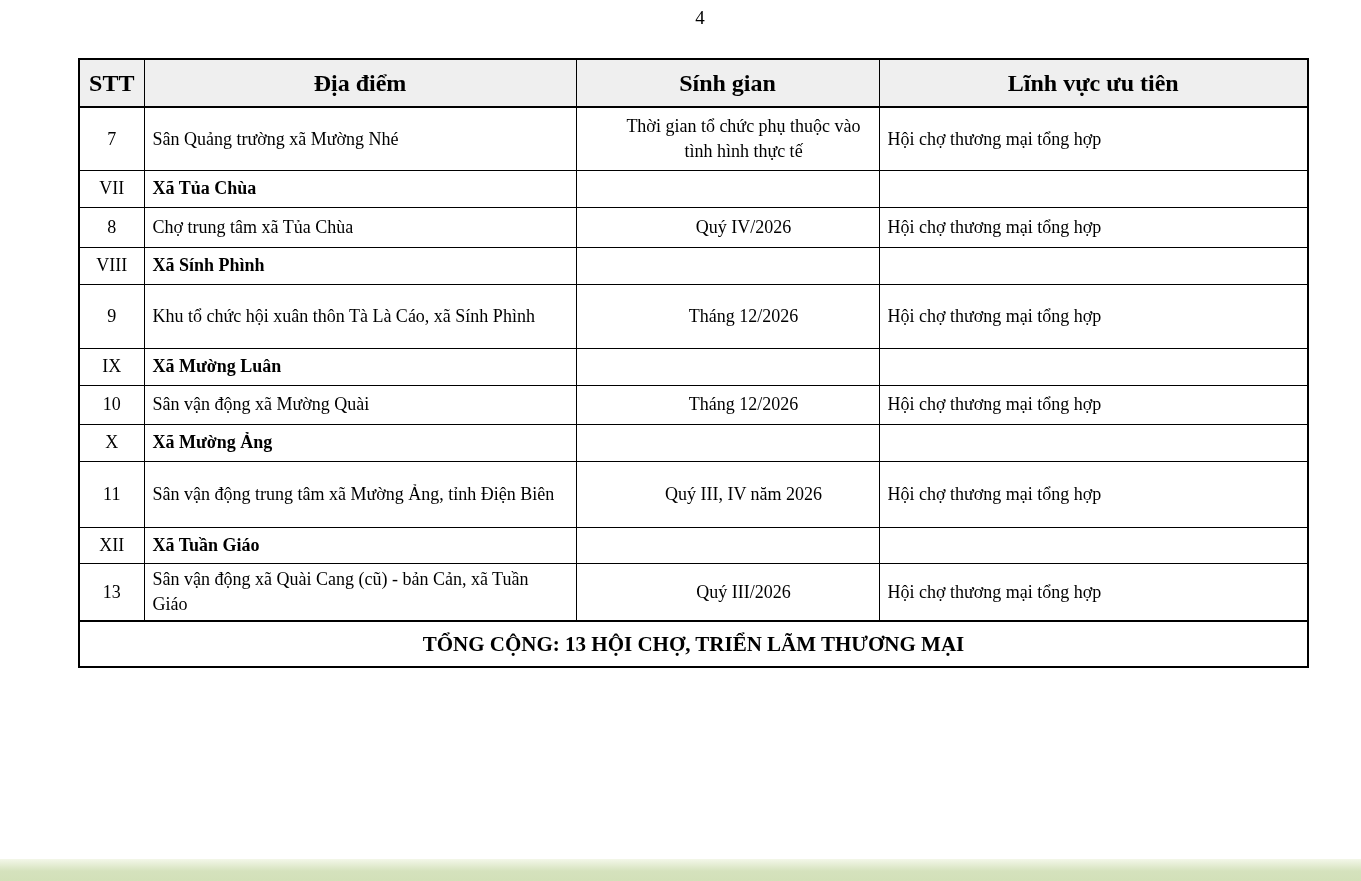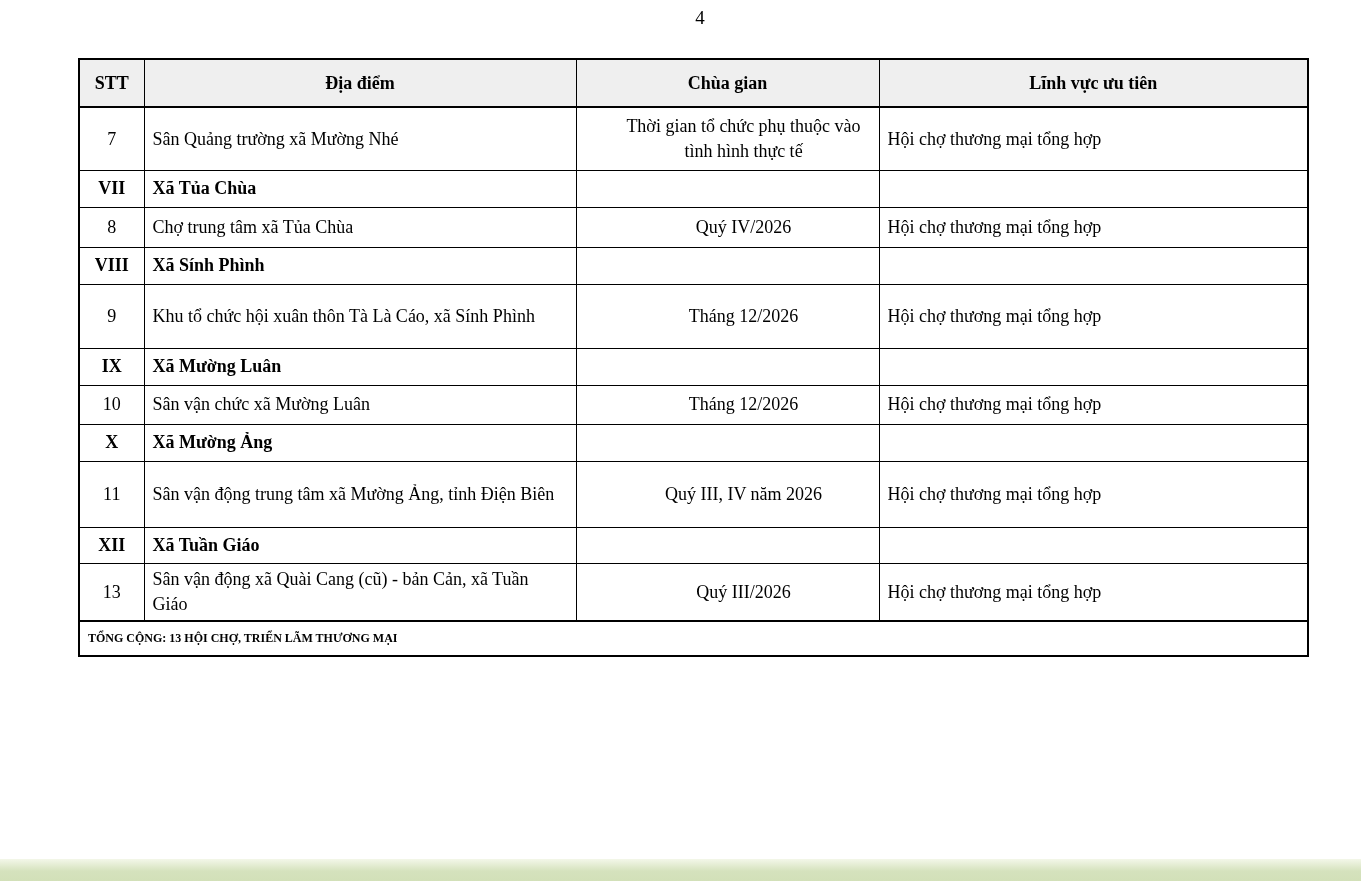--- a/index.html
+++ b/index.html
@@ -31,51 +31,51 @@
     vertical-align: middle;
     line-height: 1.35;
   }
   .doc-table { border: 2px solid #000; }
   .doc-table thead th {
     background: #efefef;
     font-weight: bold;
     text-align: center;
     border-bottom: 2px solid #000;
     height: 48px;
-    font-size: 18px;
+    font-size: 24px;
   }
   col.c-stt   { width: 65px;  }
   col.c-loc   { width: 432px; }
   col.c-time  { width: 303px; }
   col.c-field { width: 429px; }
 
   td.stt   { text-align: center; }
   td.loc   { text-align: left; font-family: Liberation Serif, serif; }
   td.time  { text-align: center; padding-left: 40px; }
   td.field { text-align: left; }
 
-  tr.section td.stt { font-weight: bold; text-align: center; }
+  tr.section td.stt { font-weight: normal; text-align: center; }
   tr.section td.loc { font-weight: bold; }
 
   tr.h63 { height: 63px; }
   tr.h37 { height: 37px; }
   tr.h40 { height: 40px; }
   tr.h64 { height: 64px; }
   tr.h39 { height: 39px; }
   tr.h66 { height: 66px; margin-top: 24px; }
   tr.h68 { height: 68px; }
   tr.h36 { height: 36px; }
   tr.h65 { height: 58px; }
 
   tr.total-row td {
     font-weight: bold;
-    text-align: left;
-    height: 35px;
+    text-align: center;
+    height: 46px;
     border-top: 2px solid #000;
-    font-size: 12px;
+    font-size: 21px;
   }
   .bottom-band {
     position: absolute;
     left: 0; bottom: 0;
     width: 1361px; height: 22px;
     background: linear-gradient(180deg, #f3f7e9 0%, #d5e2bd 55%, #d2e0b8 100%);
   }
 </style>
 </head>
 <body>
@@ -86,21 +86,21 @@
   <colgroup>
     <col class="c-stt">
       <col class="c-loc">
       <col class="c-time">
       <col class="c-field">
   </colgroup>
   <thead>
     <tr>
       <th>STT</th>
       <th>Địa điểm</th>
-      <th>Chùa gian</th>
+      <th>Sính gian</th>
       <th>Lĩnh vực ưu tiên</th>
     </tr>
   </thead>
   <tbody>
     <tr class="h63">
       <td class="stt">7</td>
       <td class="loc">Sân Quảng trường xã Mường Nhé</td>
       <td class="time">Thời gian tổ chức phụ thuộc vào tình hình thực tế</td>
       <td class="field">Hội chợ thương mại tổng hợp</td>
     </tr>
@@ -129,21 +129,21 @@
       <td class="field">Hội chợ thương mại tổng hợp</td>
     </tr>
     <tr class="h37 section">
       <td class="stt">IX</td>
       <td class="loc">Xã Mường Luân</td>
       <td class="time"></td>
       <td class="field"></td>
     </tr>
     <tr class="h39">
       <td class="stt">10</td>
-      <td class="loc">Sân vận chức xã Mường Luân</td>
+      <td class="loc">Sân vận động xã Mường Quài</td>
       <td class="time">Tháng 12/2026</td>
       <td class="field">Hội chợ thương mại tổng hợp</td>
     </tr>
     <tr class="h37 section">
       <td class="stt">X</td>
       <td class="loc">Xã Mường Ảng</td>
       <td class="time"></td>
       <td class="field"></td>
     </tr>
     <tr class="h66">

